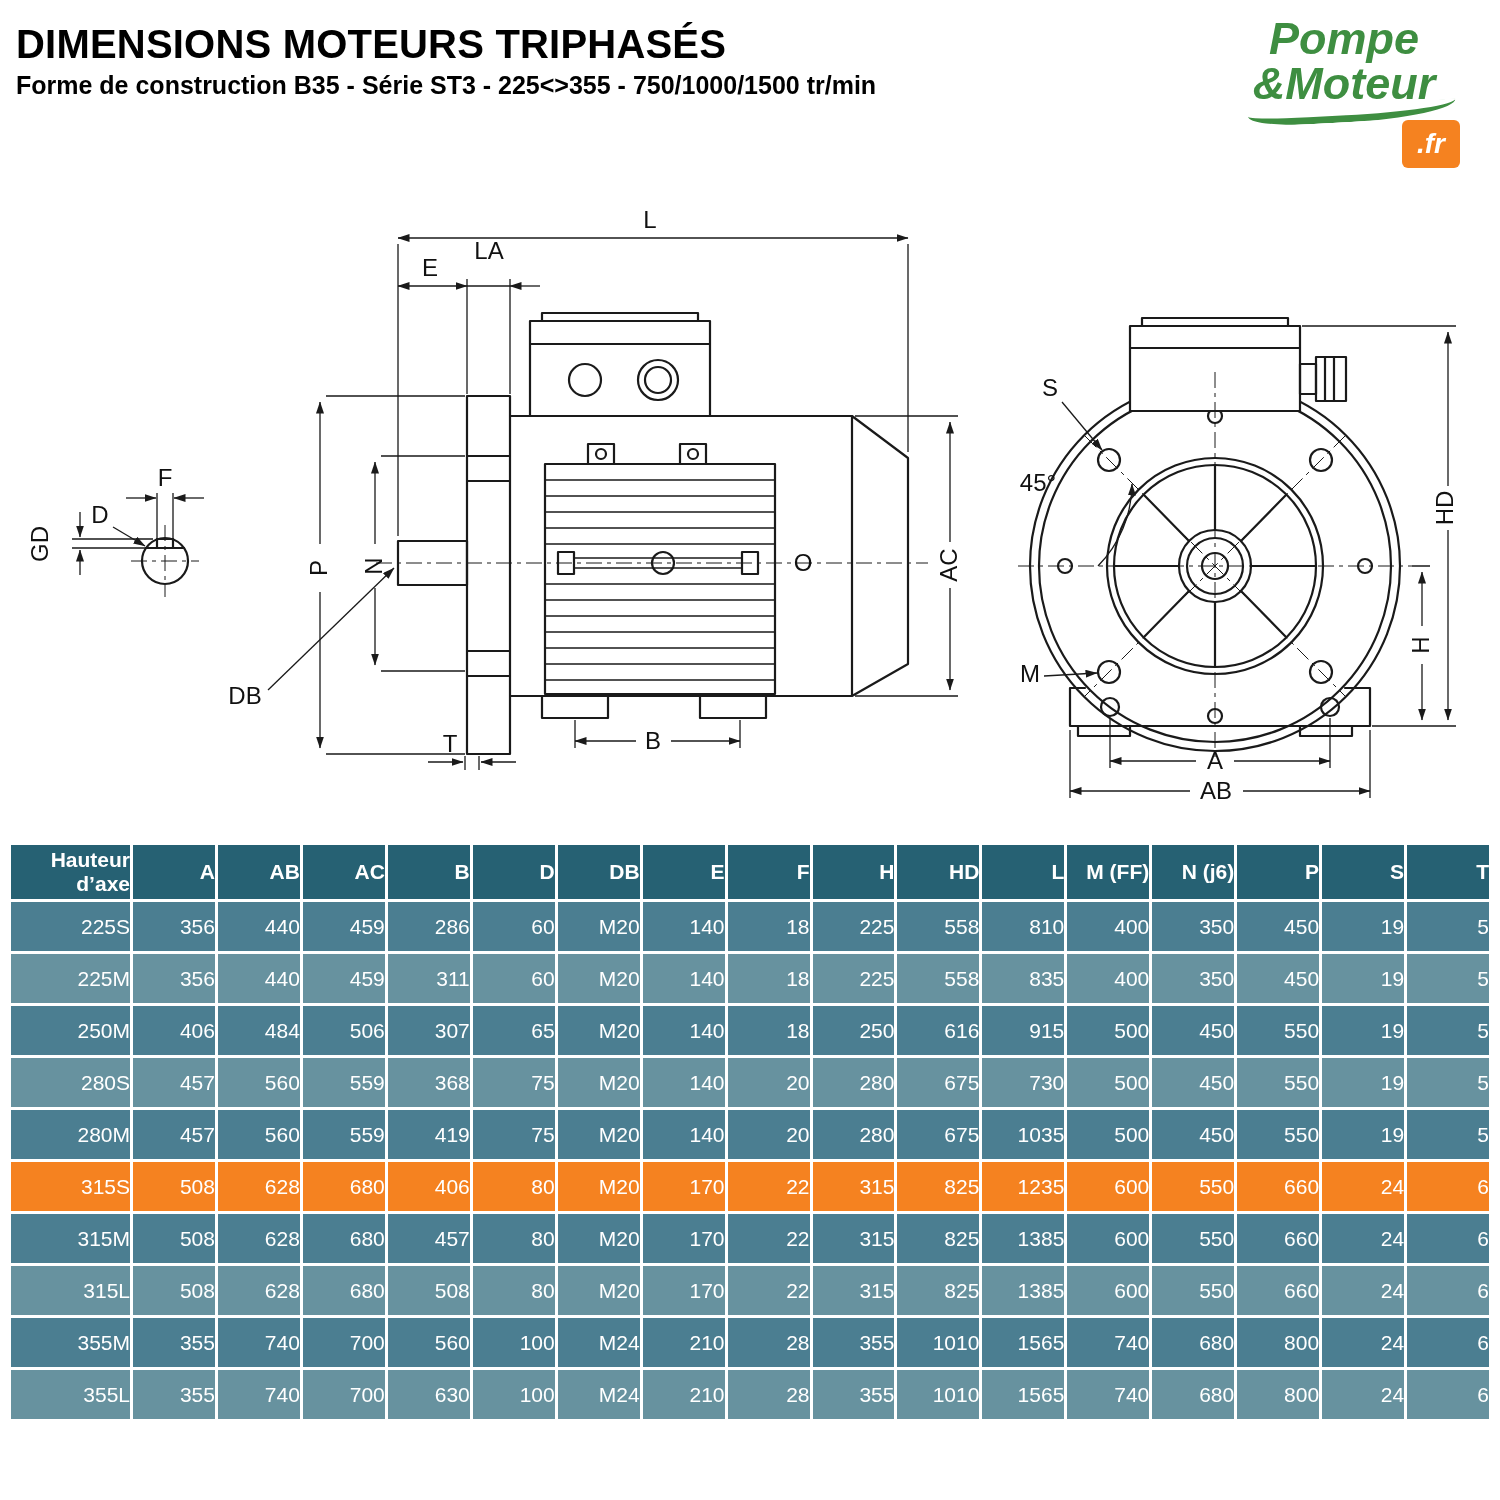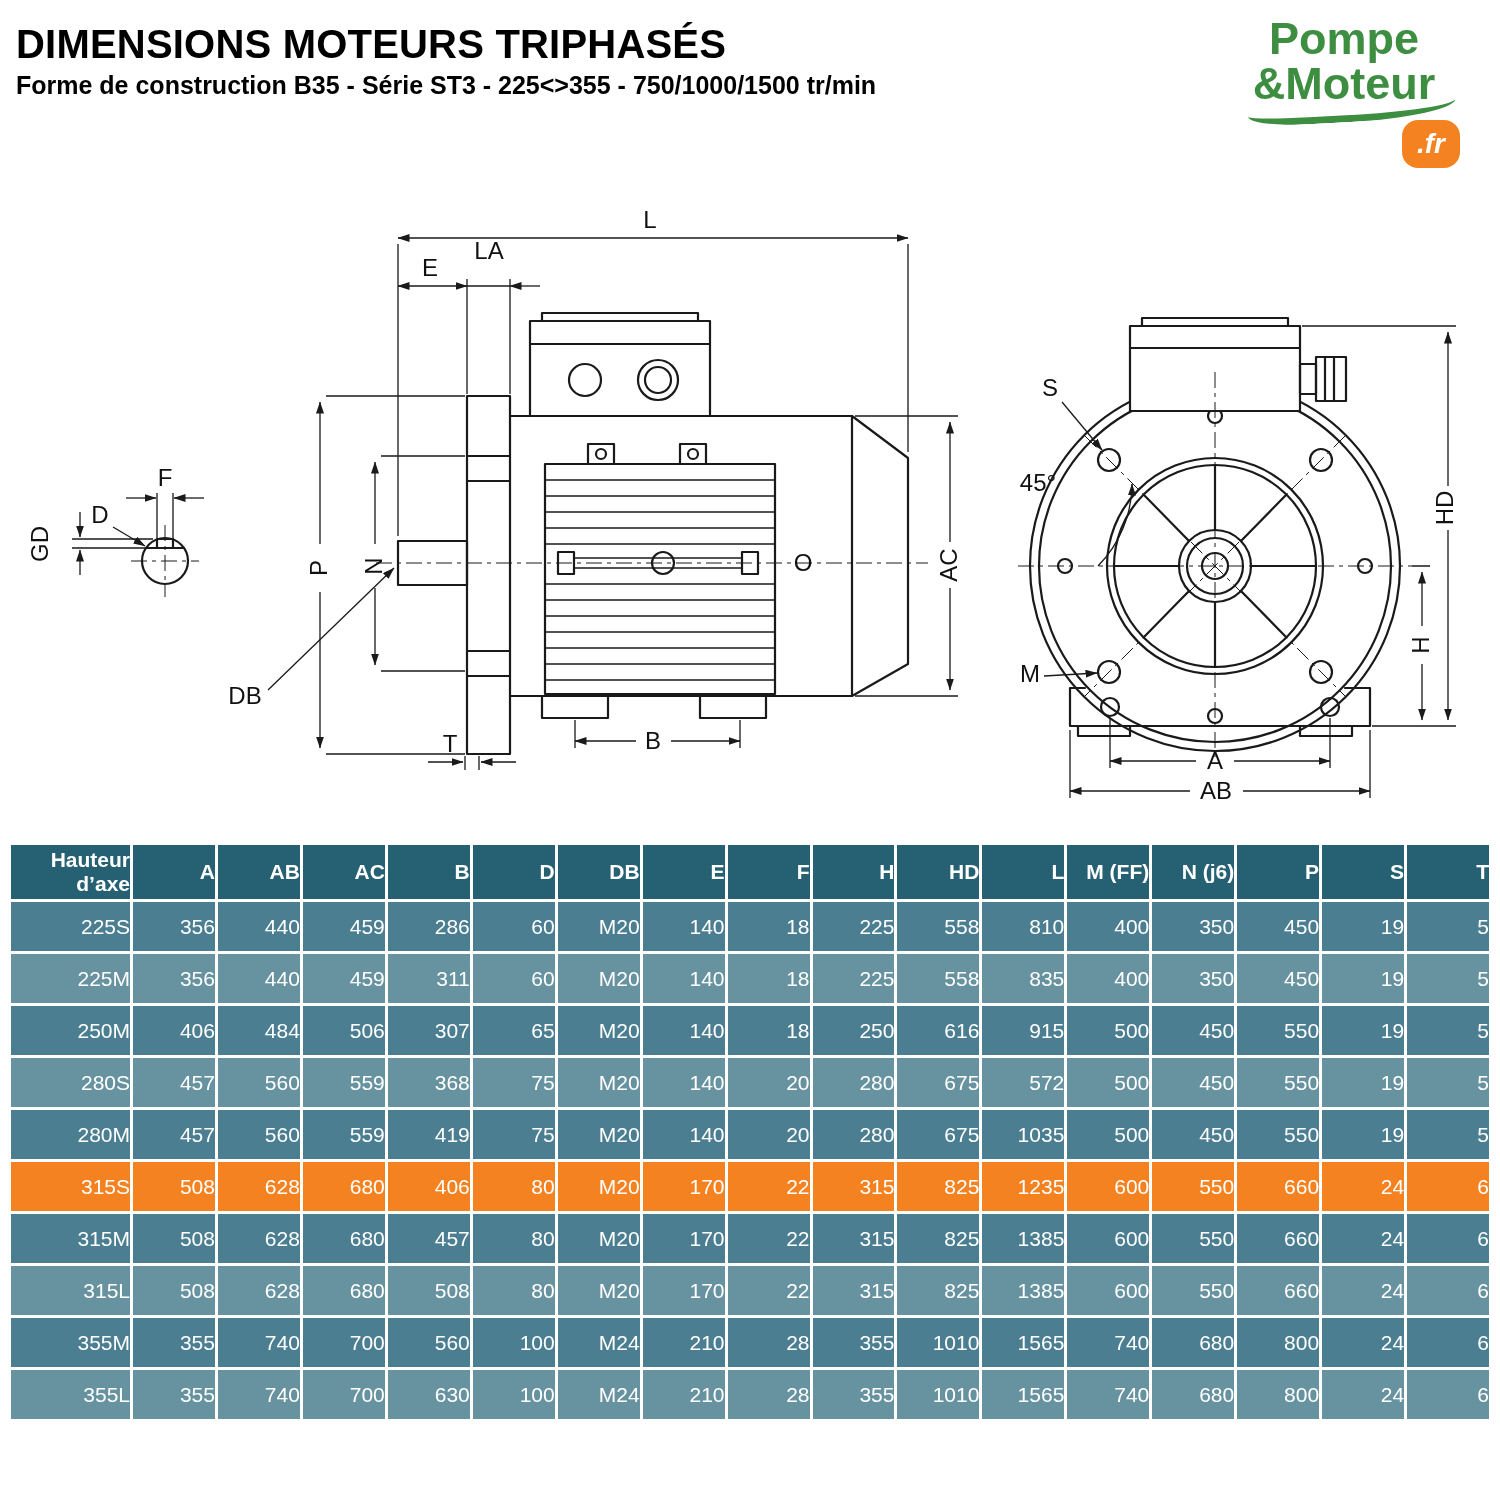--- a/index.html
+++ b/index.html
@@ -9,23 +9,23 @@
     --c-green:#3e8e41; --c-orange:#f58220; --c-line:#1a1a1a;
   }
   body { background:#fff; font-family:"Liberation Sans", sans-serif; }
   .page { position:relative; width:1500px; height:1500px; background:#fff; overflow:hidden; }
 
   .header { position:absolute; top:22px; left:16px; }
   .title { font-size:40px; font-weight:bold; color:#000; letter-spacing:.2px; }
   .subtitle { font-size:25px; font-weight:bold; color:#000; margin-top:4px; }
 
   .logo { position:absolute; top:16px; right:36px; width:240px; height:152px; }
-  .logo-text { text-align:center; color:var(--c-green); font-weight:bold; font-size:45px; line-height:1.0; }
+  .logo-text { text-align:center; color:var(--c-green); font-weight:bold; font-style:italic; font-size:45px; line-height:1.0; }
   .logo-swoosh { width:208px; height:18px; margin:-2px 8px 0 auto; border-bottom:7px solid var(--c-green); border-radius:0 0 100% 55%/0 0 34px 20px; transform:rotate(-3deg); }
-  .logo-fr { position:absolute; right:4px; bottom:0; width:58px; height:48px; background:var(--c-orange); border-radius:16px; color:#fff; font-size:28px; font-style:italic; font-weight:bold; display:flex; align-items:center; justify-content:center; }
+  .logo-fr { position:absolute; right:4px; bottom:0; width:58px; height:48px; background:var(--c-orange); border-radius:6px; color:#fff; font-size:28px; font-style:italic; font-weight:bold; display:flex; align-items:center; justify-content:center; }
 
   .drawing { position:absolute; top:196px; left:0; }
   .outline { stroke:var(--c-line); stroke-width:2.2; fill:none; stroke-linejoin:round; stroke-linecap:round; }
   .fins { stroke:var(--c-line); stroke-width:1.6; fill:none; }
   .center { stroke:var(--c-line); stroke-width:1; fill:none; stroke-dasharray:16 5 4 5; }
   .dims line, .dims path { stroke:var(--c-line); stroke-width:1.3; fill:none; }
   .lbl text { fill:#111; font-family:"Liberation Sans",sans-serif; font-size:24px; text-anchor:middle; }
   #mE path, #mS path { fill:var(--c-line); }
   .whitefill { fill:#ffffff; }
 
@@ -303,21 +303,21 @@
           <td>457</td>
           <td>560</td>
           <td>559</td>
           <td>368</td>
           <td>75</td>
           <td>M20</td>
           <td>140</td>
           <td>20</td>
           <td>280</td>
           <td>675</td>
-          <td>572</td>
+          <td>730</td>
           <td>500</td>
           <td>450</td>
           <td>550</td>
           <td>19</td>
           <td>5</td>
         </tr>
         <tr class="dark">
           <th class="rowhead">280M</th>
           <td>457</td>
           <td>560</td>

